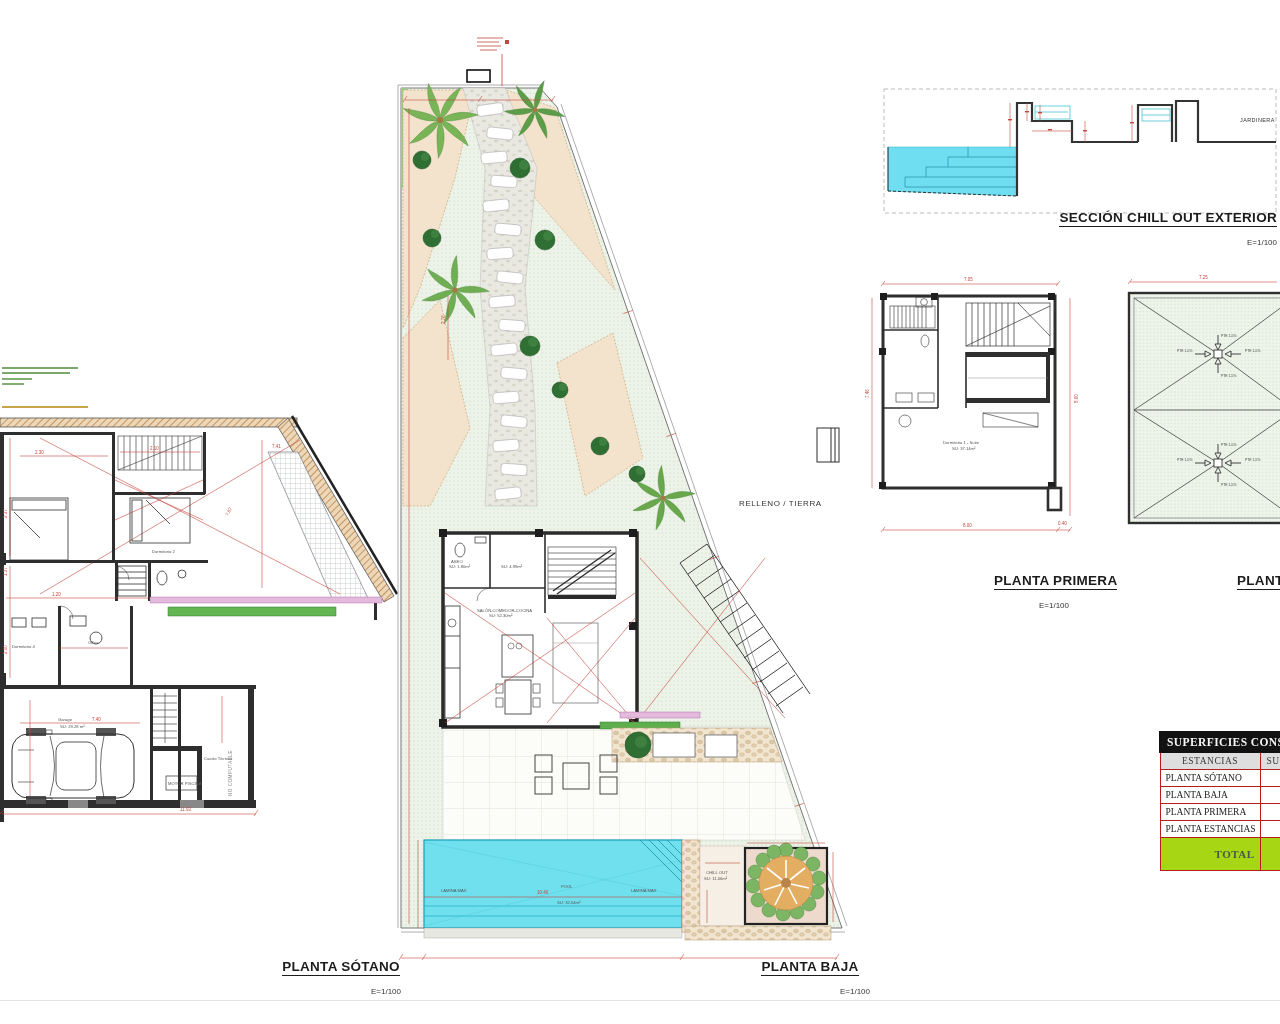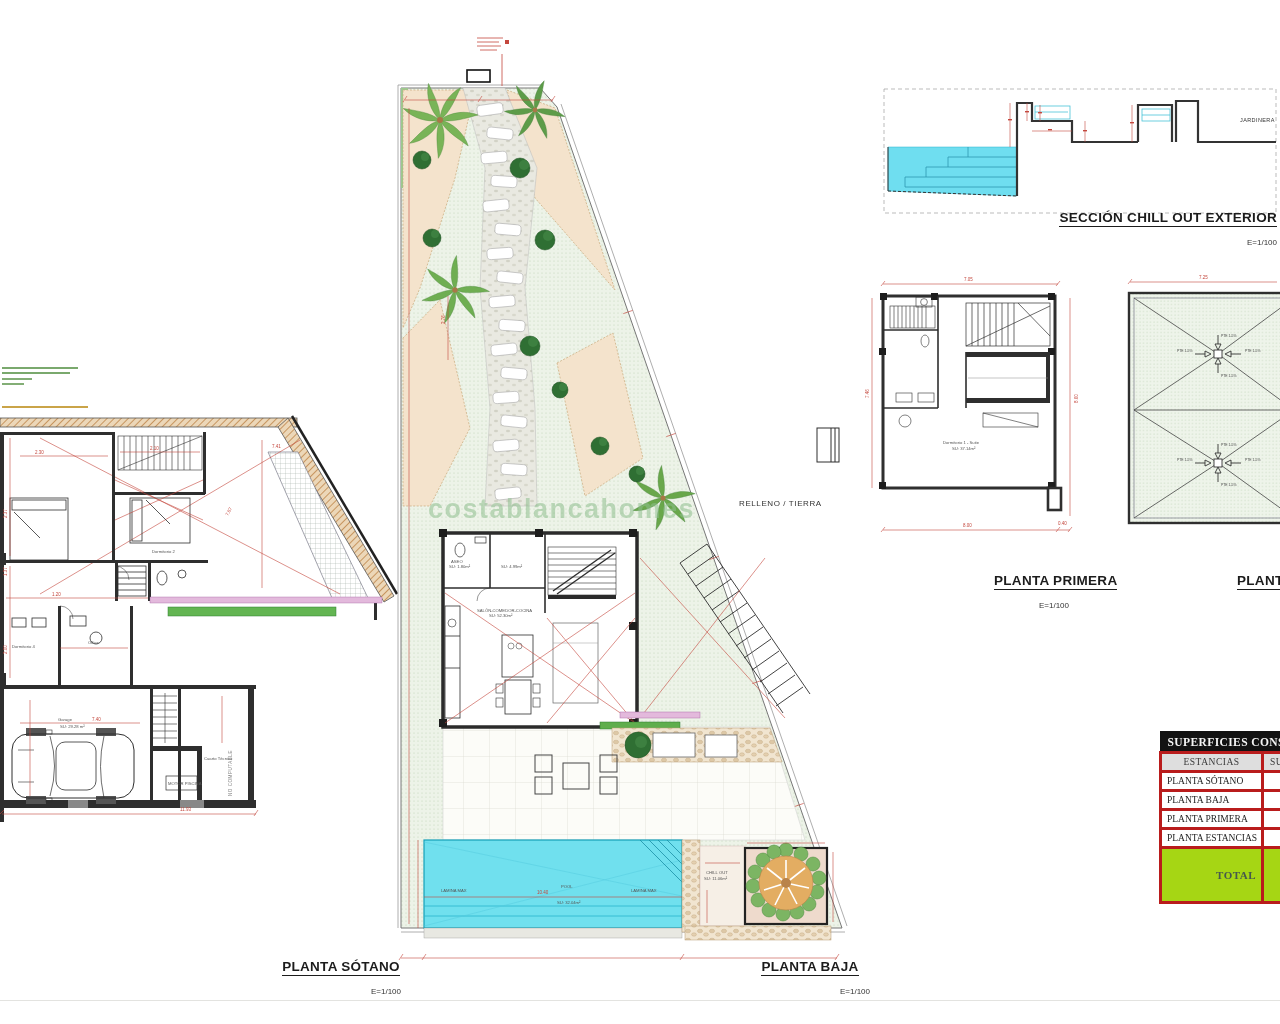--- a/index.html
+++ b/index.html
@@ -12,30 +12,30 @@
   .rt{fill:#c4473d;font-size:4.5px;}
   .gt{fill:#555;font-size:4.2px;}
   .plan-title{position:absolute;text-align:center;line-height:15px;}
   .plan-title .t{display:inline-block;font-weight:bold;font-size:13.5px;letter-spacing:.3px;
                  color:#1c1c1c;border-bottom:1.7px solid #1c1c1c;padding-bottom:1px;white-space:nowrap;}
   .plan-title .s{font-size:8px;color:#333;text-align:right;margin-top:8px;}
   .hline{position:absolute;left:0;width:1280px;height:1px;background:#e3e3e0;}
   
   .surf{position:absolute;left:1159px;top:731px;border-collapse:collapse;
         font-family:"Liberation Serif",serif;}
-  .surf td{border:3px solid #b91c1c;white-space:nowrap;}
+  .surf td{border:1px solid #b91c1c;white-space:nowrap;}
   .surf .ttl td{background:#121212;color:#f4f4f4;font-weight:bold;font-size:11.5px;
                 letter-spacing:.4px;padding:3px 4px 3px 6px;border:2px solid #111;}
   .surf .hdr td{background:#dedede;color:#3a3a3a;font-size:9.5px;letter-spacing:.5px;
                 padding:3px 6px;text-align:center;}
   .surf .row td{font-size:9.5px;color:#222;padding:3px 4px;}
   .surf .row td.lab{padding-left:5px;width:92px;}
   .surf .row td.val{width:50px;text-align:right;padding-right:20px;}
   .surf .tot td{background:#a6d614;color:#46584d;font-weight:bold;font-size:11px;
-                letter-spacing:.5px;padding:20px 5px;}
+                letter-spacing:.5px;padding:10px 5px;}
   .surf .tot td.lab{text-align:right;}
   .wm{position:absolute;left:428px;top:494px;font-size:27px;font-weight:bold;letter-spacing:1.5px;
       color:#8fbf8f;opacity:.55;white-space:nowrap;}
 </style>
 </head>
 <body>
 
 <div class="sheet">
 
 <svg style="left:0;top:348px" width="398" height="630" viewBox="0 0 398 630">
@@ -533,21 +533,20 @@
   <text class="gt" x="116" y="540" font-size="3.2">SU: 4.99m²</text>
   <text class="gt" x="56" y="864" font-size="4">LÁMINA MAX</text>
   <text class="gt" x="176" y="860" font-size="4">POOL</text>
   <text class="gt" x="172" y="876" font-size="3.6">SU: 32.04m²</text>
   <text class="gt" x="246" y="864" font-size="4">LÁMINA MAX</text>
   <text class="gt" x="321" y="846" font-size="3.8">CHILL OUT</text>
   <text class="gt" x="319" y="852" font-size="3.4">SU: 11.06m²</text>
   <text x="354" y="478" font-size="8" letter-spacing=".6" fill="#333">RELLENO / TIERRA</text>
 </svg>
 
-<div class="wm">costablancahomes</div>
 
 <svg style="left:880px;top:85px" width="400" height="165" viewBox="0 0 400 165">
   <rect x="4" y="4" width="392" height="124" fill="#fff" stroke="#aaa" stroke-width=".8" stroke-dasharray="4,3"></rect>
   <g>
     <polygon points="8,62 137,62 137,111 8,106" fill="#6fdef0" stroke="#29b2cc" stroke-width=".5"></polygon>
     <line x1="8" y1="106" x2="137" y2="111" stroke="#333" stroke-width="1" stroke-dasharray="3,2"></line>
     <g stroke="#2e98b0" stroke-width=".8" fill="none">
       <polyline points="88,62 88,72 137,72"></polyline>
           <polyline points="88,72 68,72 68,82 137,82"></polyline>
       <polyline points="68,82 46,82 46,92 137,92"></polyline>

